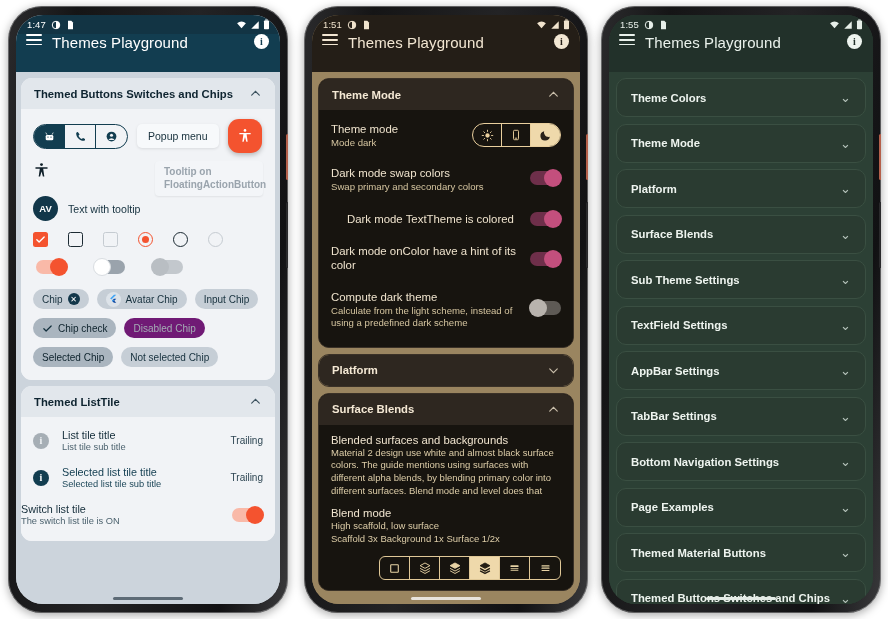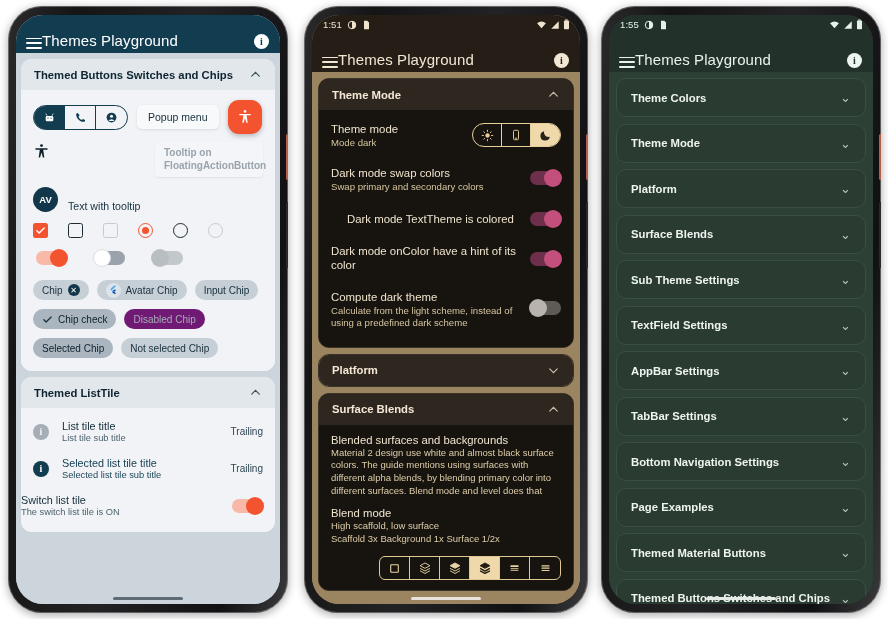--- a/index.html
+++ b/index.html
@@ -42,21 +42,21 @@
     padding: 0 10px 0 11px;
     font-size: 9.5px; letter-spacing:.1px;
   }
   .sb-left{ display:flex; align-items:center; gap:5px; }
   .sb-right{ display:flex; align-items:center; gap:3px; }
   .ico-sm{ display:block; }
 
   
   .appbar{
     flex: 0 0 38px; height:38px;
-    display:flex; align-items:flex-end; 
+    display:flex; align-items:flex-start; gap:10px;
     padding: 0 11px 4px 10px;
   }
   .appbar .title{ font-size:15px; font-weight:400; flex:1; letter-spacing:.1px; }
   .hamburger{ width:16px; display:flex; flex-direction:column; gap:3px; cursor:pointer;}
   .hamburger i{ display:block; height:1.8px; border-radius:1px; background:currentColor; }
   .info-badge{
     width:15px; height:15px; border-radius:50%;
     display:flex; align-items:center; justify-content:center;
     font-size:10px; font-weight:700; font-family:"Liberation Serif", serif;
     flex:0 0 auto;
@@ -221,20 +221,44 @@
 </head>
 <body>
 
 <div class="stage">
 
   <div class="phone" id="phone1">
     <div class="side-btn" style="right:-1px; top:128px; width:3px; height:46px; background:#b5604b;"></div>
     <div class="side-btn" style="right:-1px; top:196px; width:3px; height:66px; background:#2a2a2c;"></div>
     <div class="screen">
 
+      <div class="statusbar">
+        <div class="sb-left">
+          <span>1:47</span>
+          <svg class="ico-sm" width="10" height="10" viewBox="0 0 24 24">
+            <circle cx="12" cy="12" r="9" fill="none" stroke="currentColor" stroke-width="2.4"></circle>
+            <path d="M12 3 A9 9 0 0 1 12 21 Z" fill="currentColor"></path>
+          </svg>
+          <svg class="ico-sm" width="9" height="10" viewBox="0 0 18 24">
+            <path d="M3 2h8l4 4v16H3z" fill="currentColor"></path>
+          </svg>
+        </div>
+        <div class="sb-right">
+          <svg class="ico-sm" width="11" height="10" viewBox="0 0 24 24">
+            <path d="M12 20 L1.5 7.5 A16 16 0 0 1 22.5 7.5 Z" fill="currentColor"></path>
+          </svg>
+          <svg class="ico-sm" width="10" height="10" viewBox="0 0 24 24">
+            <path d="M21 3v18H3z" fill="currentColor"></path>
+          </svg>
+          <svg class="ico-sm" width="7" height="11" viewBox="0 0 14 24">
+            <rect x="4" y="1" width="6" height="2.4" fill="currentColor"></rect>
+            <rect x="1.5" y="3.4" width="11" height="19" rx="1.6" fill="currentColor"></rect>
+          </svg>
+        </div>
+      </div>
 
       <div class="appbar">
         <span class="hamburger">
             <i></i>
             <i></i>
             <i></i>
           </span>
         <span class="title">Themes Playground</span>
         <span class="info-badge" style="background:#ffffff;color:#123d50;">i</span>
       </div>
@@ -284,21 +308,21 @@
 
             <div class="row" style="margin-top:8px; align-items:flex-start; gap:8px;font-weight:bold;">
               <svg width="17" height="17" viewBox="0 0 24 24" fill="#10202a" style="margin-top:1px;">
                 <circle cx="12" cy="3.6" r="2"></circle>
                 <path d="M3.5 7.5h17v1.9h-6.1l1.6 11.2h-2l-2-7.1-2 7.1h-2l1.6-11.2H3.5z"></path>
               </svg>
               <span style="flex:1"></span>
               <span class="tooltip">Tooltip on FloatingActionButton</span>
             </div>
 
-            <div class="row" style="margin-top:10px; gap:10px;align-items:flex-end;">
+            <div class="row" style="margin-top:0; gap:10px;">
               <span class="avatar">AV</span>
               <span style="font-size:10.6px;color:#14303e;">Text with tooltip</span>
             </div>
 
             <div class="row" style="margin-top:11px; gap:20px;">
               <span class="cbx on">
                 <svg width="11" height="11" viewBox="0 0 24 24">
                     <path d="M4 12.5l5 5 11-11" fill="none" stroke="#fff" stroke-width="3" stroke-linecap="round" stroke-linejoin="round"></path>
                   </svg>
               </span>

